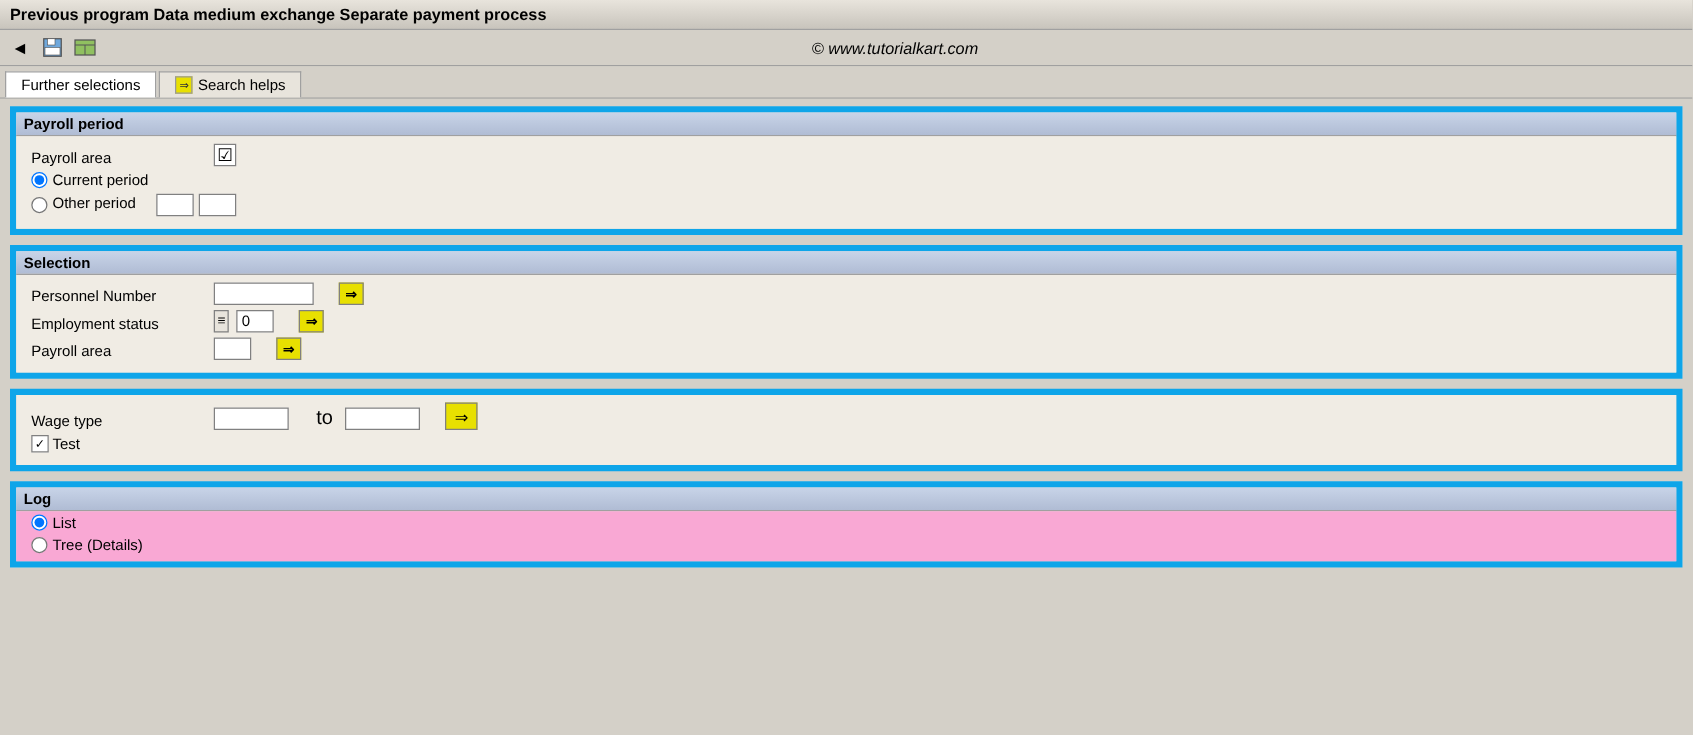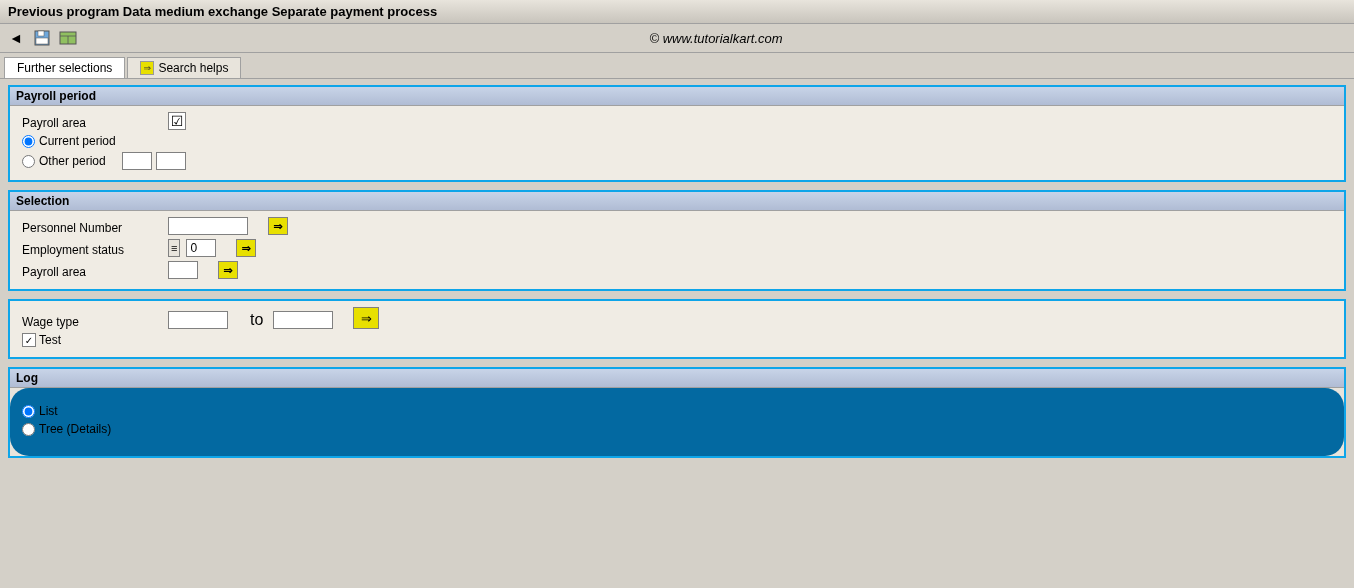--- a/index.html
+++ b/index.html
@@ -72,21 +72,21 @@
       display: flex;
       align-items: center;
       justify-content: center;
       color: #333;
     }
     .main-content {
       padding: 6px 8px;
       background-color: #d4d0c8;
     }
     .section-box {
-      border: 2px solid #0ea5e9;
+      border: 5px solid #0ea5e9;
       margin-bottom: 8px;
       background-color: #e8e4dc;
     }
     .section-header {
       background: linear-gradient(to bottom, #c8d4e8, #b0bcd4);
       padding: 2px 6px;
       font-weight: bold;
       font-size: 12px;
       color: #000;
       border-bottom: 1px solid #a0a0a0;
@@ -127,21 +127,20 @@
       border: 1px solid #808080;
       background: #fff;
       display: inline-flex;
       align-items: center;
       justify-content: center;
       font-size: 14px;
       cursor: pointer;
     }
     .radio-row {
       display: flex;
-      align-items: center;
       gap: 4px;
       margin-bottom: 4px;
     }
     .radio-label {
       font-size: 12px;
     }
     .arrow-btn {
       width: 20px;
       height: 18px;
       background: #e8e000;
@@ -187,23 +186,22 @@
       width: 14px;
       height: 14px;
       border: 1px solid #808080;
       background: #fff;
       display: inline-flex;
       align-items: center;
       justify-content: center;
       font-size: 10px;
     }
     .section-content-log {
-      padding: 16px 12px;
-      background-color: #0369a1;
-      border-radius: 19px;
+      padding: 2px 12px;
+      background-color: #f9a8d4;
     }
   </style>
 </head>
 <body>
 
 <div class="title-bar">
   <span>Previous program Data medium exchange Separate payment process</span>
 </div>
 
 <div class="toolbar">

